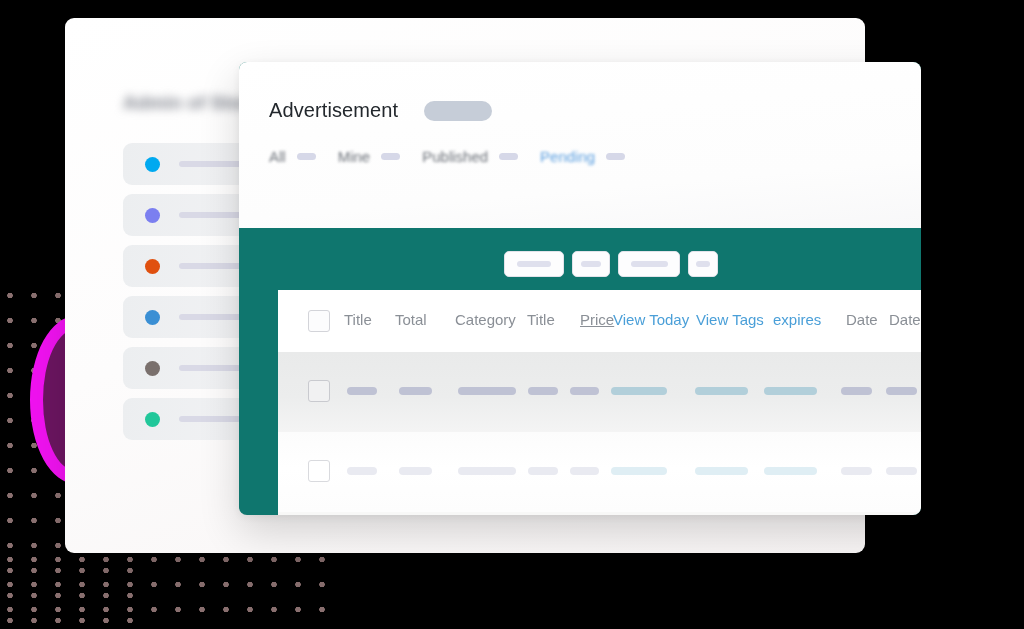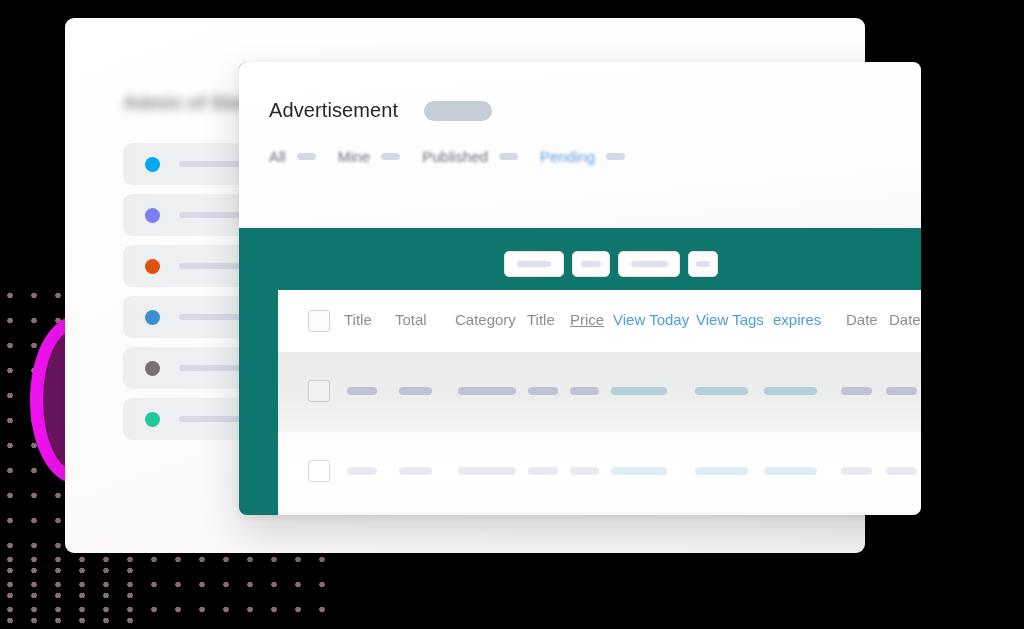--- a/index.html
+++ b/index.html
@@ -321,21 +321,21 @@
         </div>
       </div>
 
     <div id="advert-table">
       <div id="table-head">
         <div class="cell-checkbox" style="top:20px;"></div>
       <div class="th" style="left: 66px; top: 21px;">Title</div>
           <div class="th" style="left: 117px; top: 21px;">Total</div>
           <div class="th" style="left: 177px; top: 21px;">Category</div>
           <div class="th" style="left: 249px; top: 21px;">Title</div>
-          <div class="th" style="left: 292px; top: 21px; text-decoration: underline;">Price</div>
+          <div class="th" style="left: 302px; top: 21px; text-decoration: underline;">Price</div>
           <div class="th link" style="left: 335px; top: 21px;">View Today</div>
           <div class="th link" style="left: 418px; top: 21px;">View Tags</div>
           <div class="th link" style="left: 495px; top: 21px;">expires</div>
           <div class="th" style="left: 568px; top: 21px; text-align: center;">Date</div>
           <div class="th" style="left: 611px; top: 21px;">Date</div>
         </div>
       <div class="table-row" id="table-row-0">
         <div class="cell-checkbox"></div>
       <div class="skel" style="left: 69px; width: 30px;"></div>
           <div class="skel" style="left: 121px; width: 33px;"></div>

